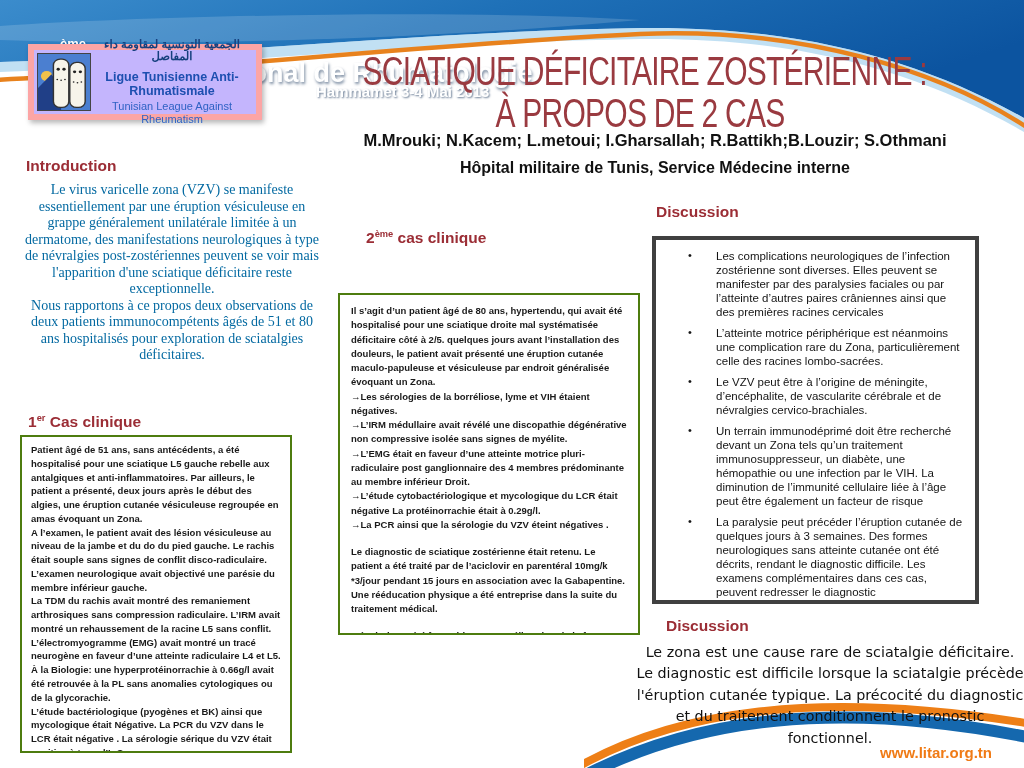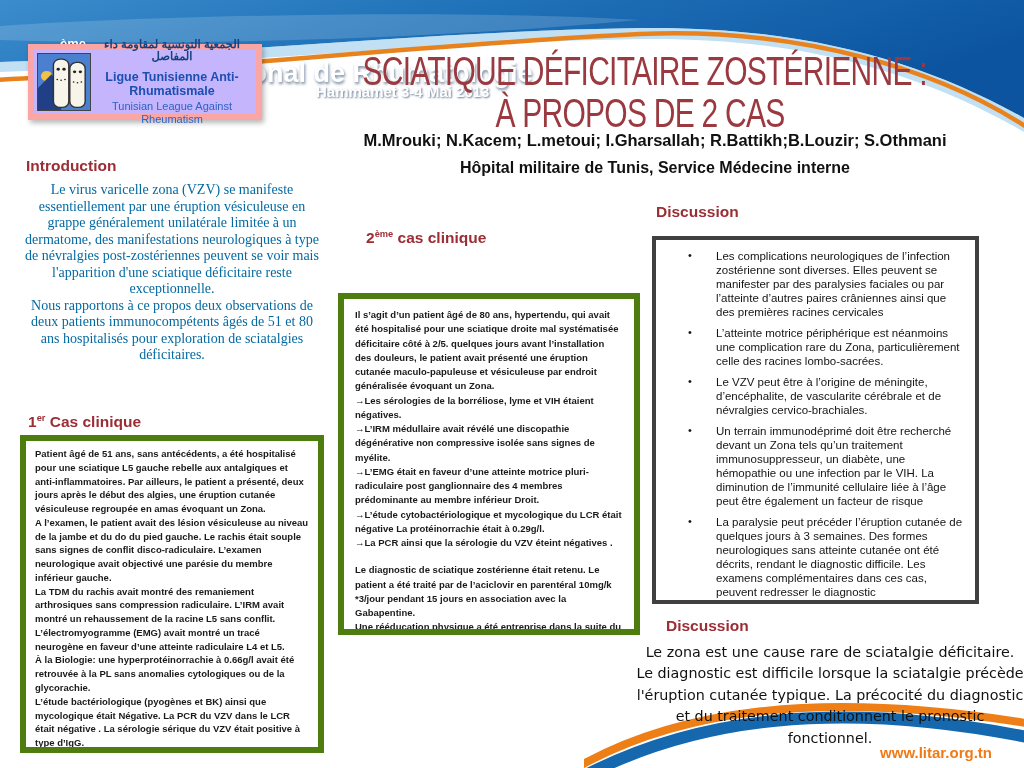--- a/index.html
+++ b/index.html
@@ -46,24 +46,24 @@
     font-size:16px;font-weight:bold;color:#111;}
   
   .sec-head{position:absolute;z-index:2;color:#9b2d35;font-weight:bold;font-size:15.5px;white-space:nowrap;}
   .sec-head sup{font-size:.6em;}
   
   .intro-text{position:absolute;top:182px;left:20px;width:304px;z-index:2;text-align:center;
     font-family:Liberation Serif, serif;font-size:14px;line-height:1.18;color:#0369a1;}
   .intro-text p{margin:0;}
   
   .case-box{
-    position:absolute;z-index:2;border:6px solid #4d7c0f;background:#fff;box-sizing:border-box;
+    position:absolute;z-index:2;border:2px solid #4d7c0f;background:#fff;box-sizing:border-box;
     font-weight:bold;color:#1a1a1a;
   }
-  .case1-box{top:435px;left:20px;width:304px;height:318px;padding:6px 9px;font-size:9.5px;line-height:1.45;overflow:hidden;}
+  .case1-box{top:435px;left:20px;width:272px;height:318px;padding:6px 9px;font-size:9.5px;line-height:1.45;overflow:hidden;}
   .case2-box{top:293px;left:338px;width:302px;height:342px;padding:9px 11px;font-size:9.5px;line-height:1.5;overflow:hidden;}
   .case-box p{margin:0;}
   .case-box p.gap-top{margin-top:13px;}
   
   .disc-box{
     position:absolute;top:236px;left:652px;width:327px;height:368px;z-index:2;background:#fff;
     border:4px solid #404040;box-sizing:border-box;padding:9px 8px;overflow:hidden;
     font-size:11.5px;line-height:1.22;color:#141414;
   }
   .disc-box ul{margin:0;padding:0;list-style:none;}

